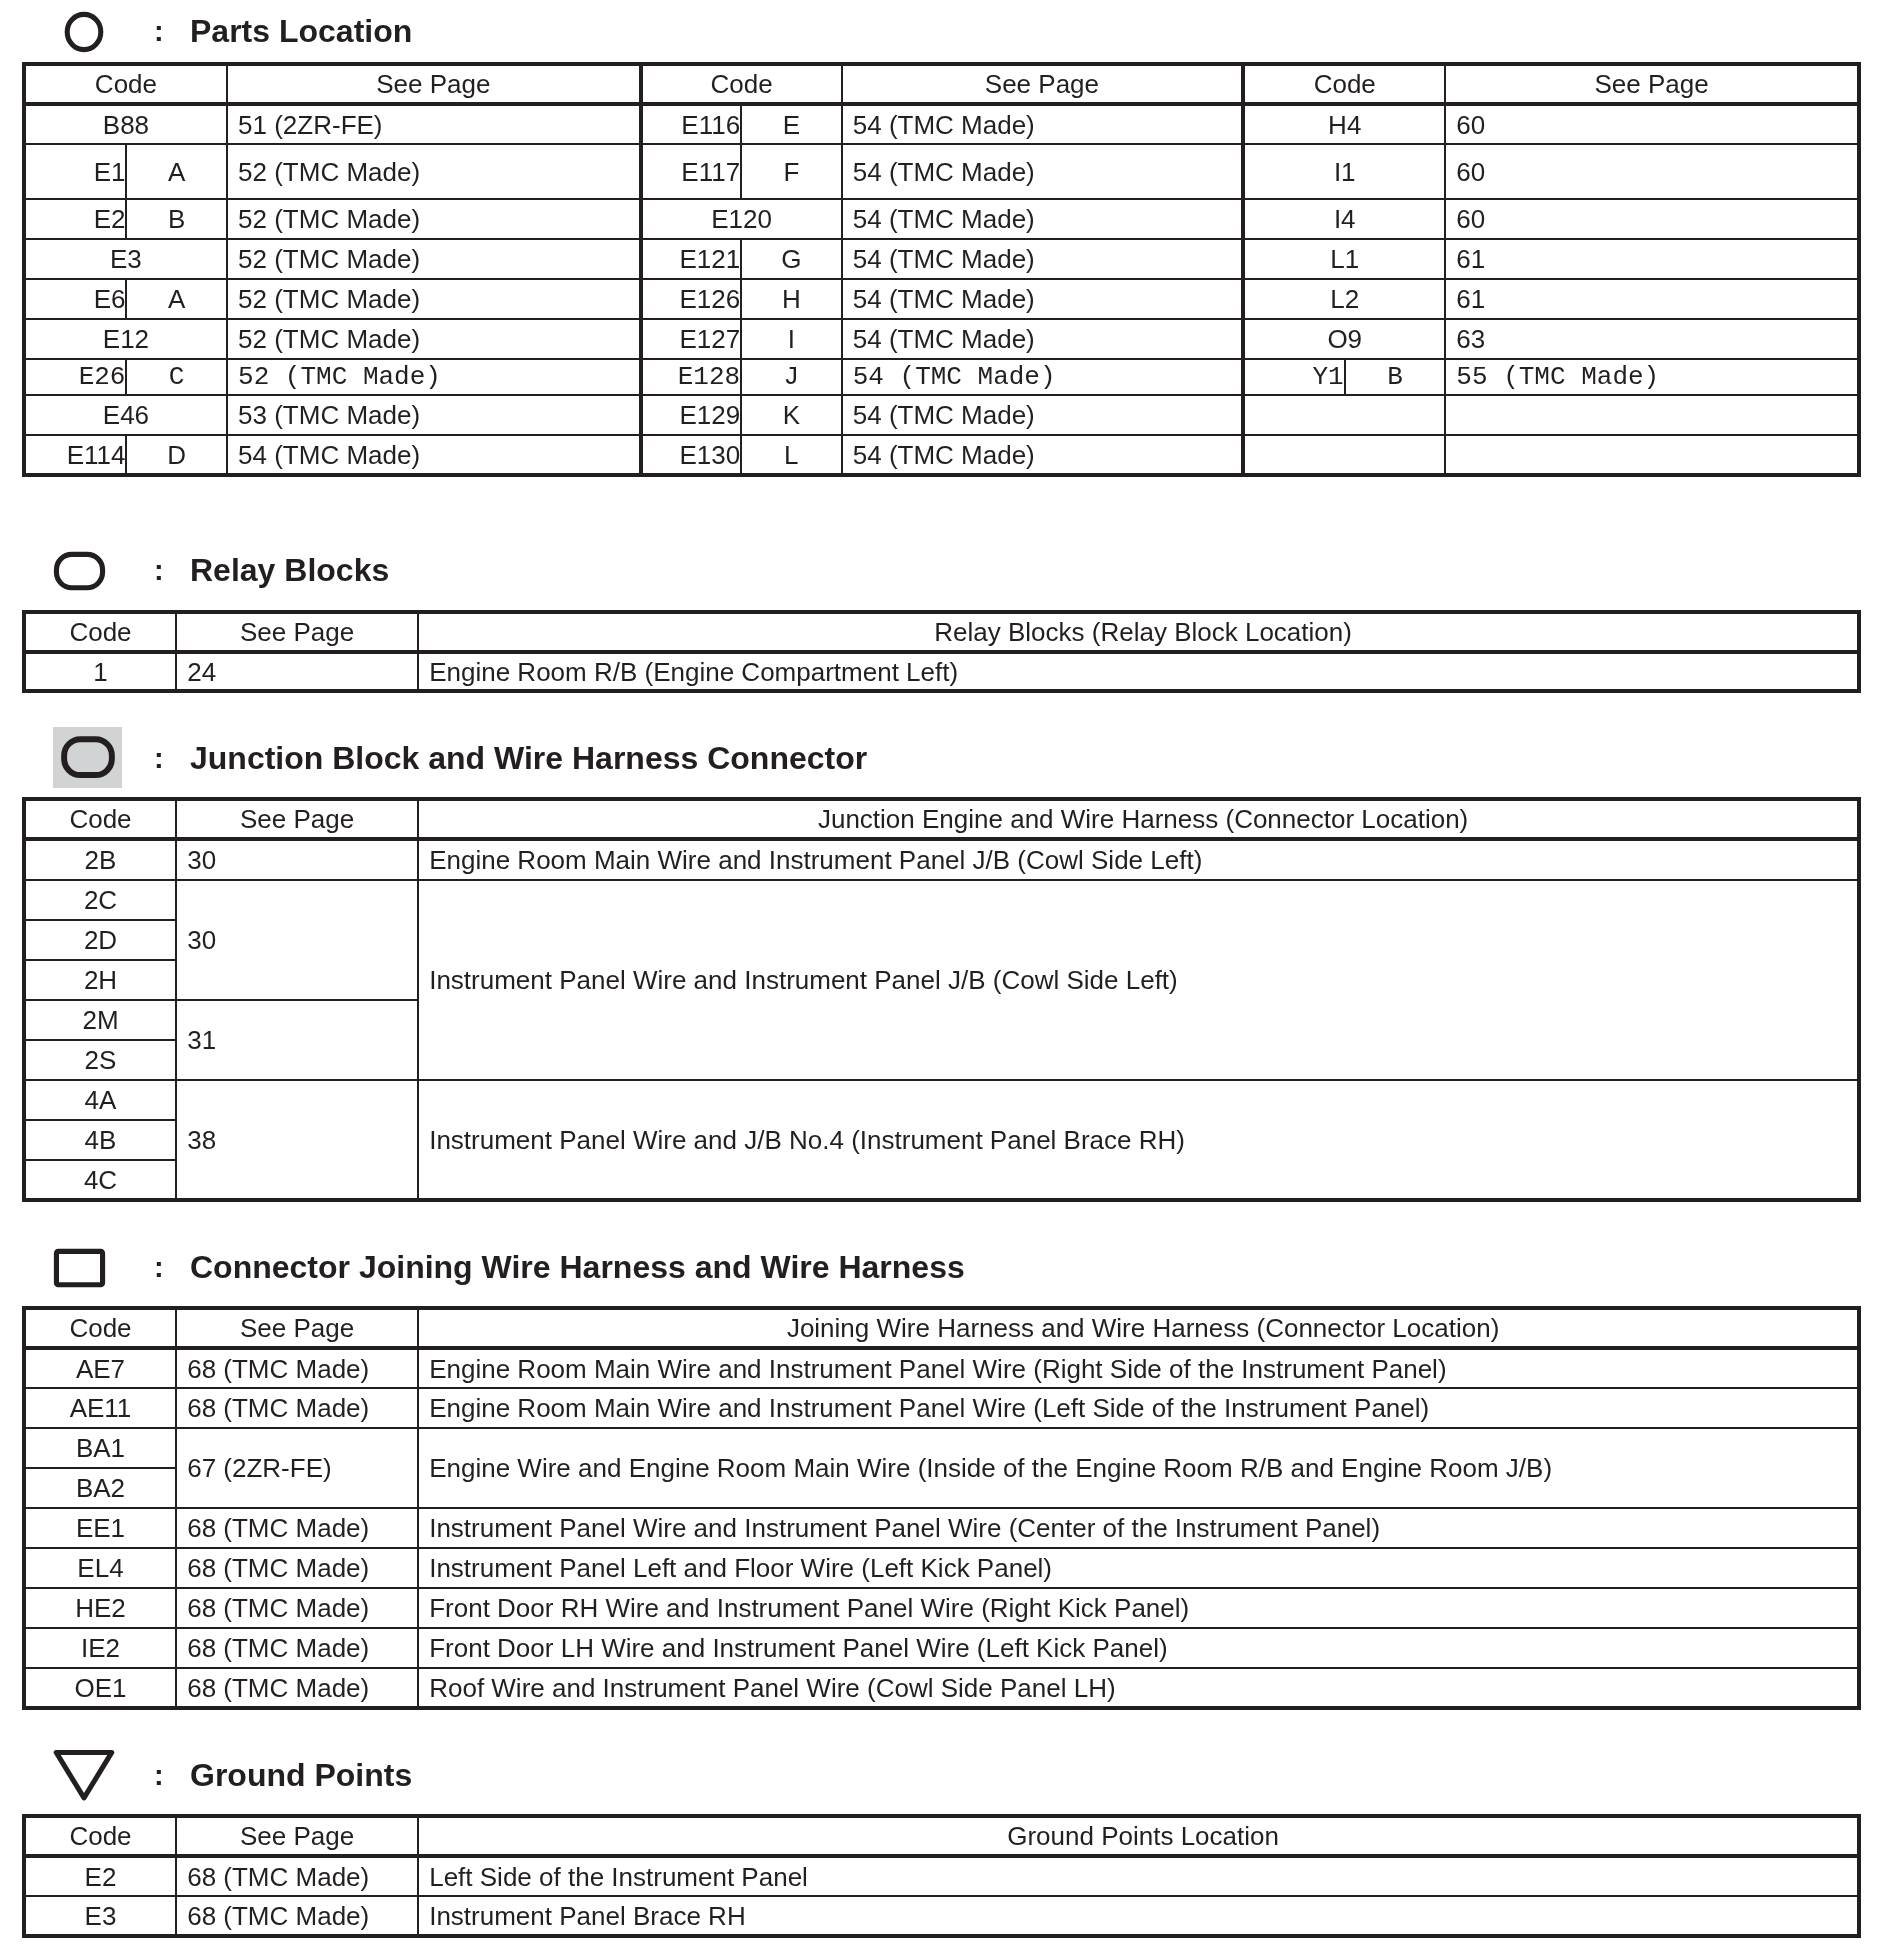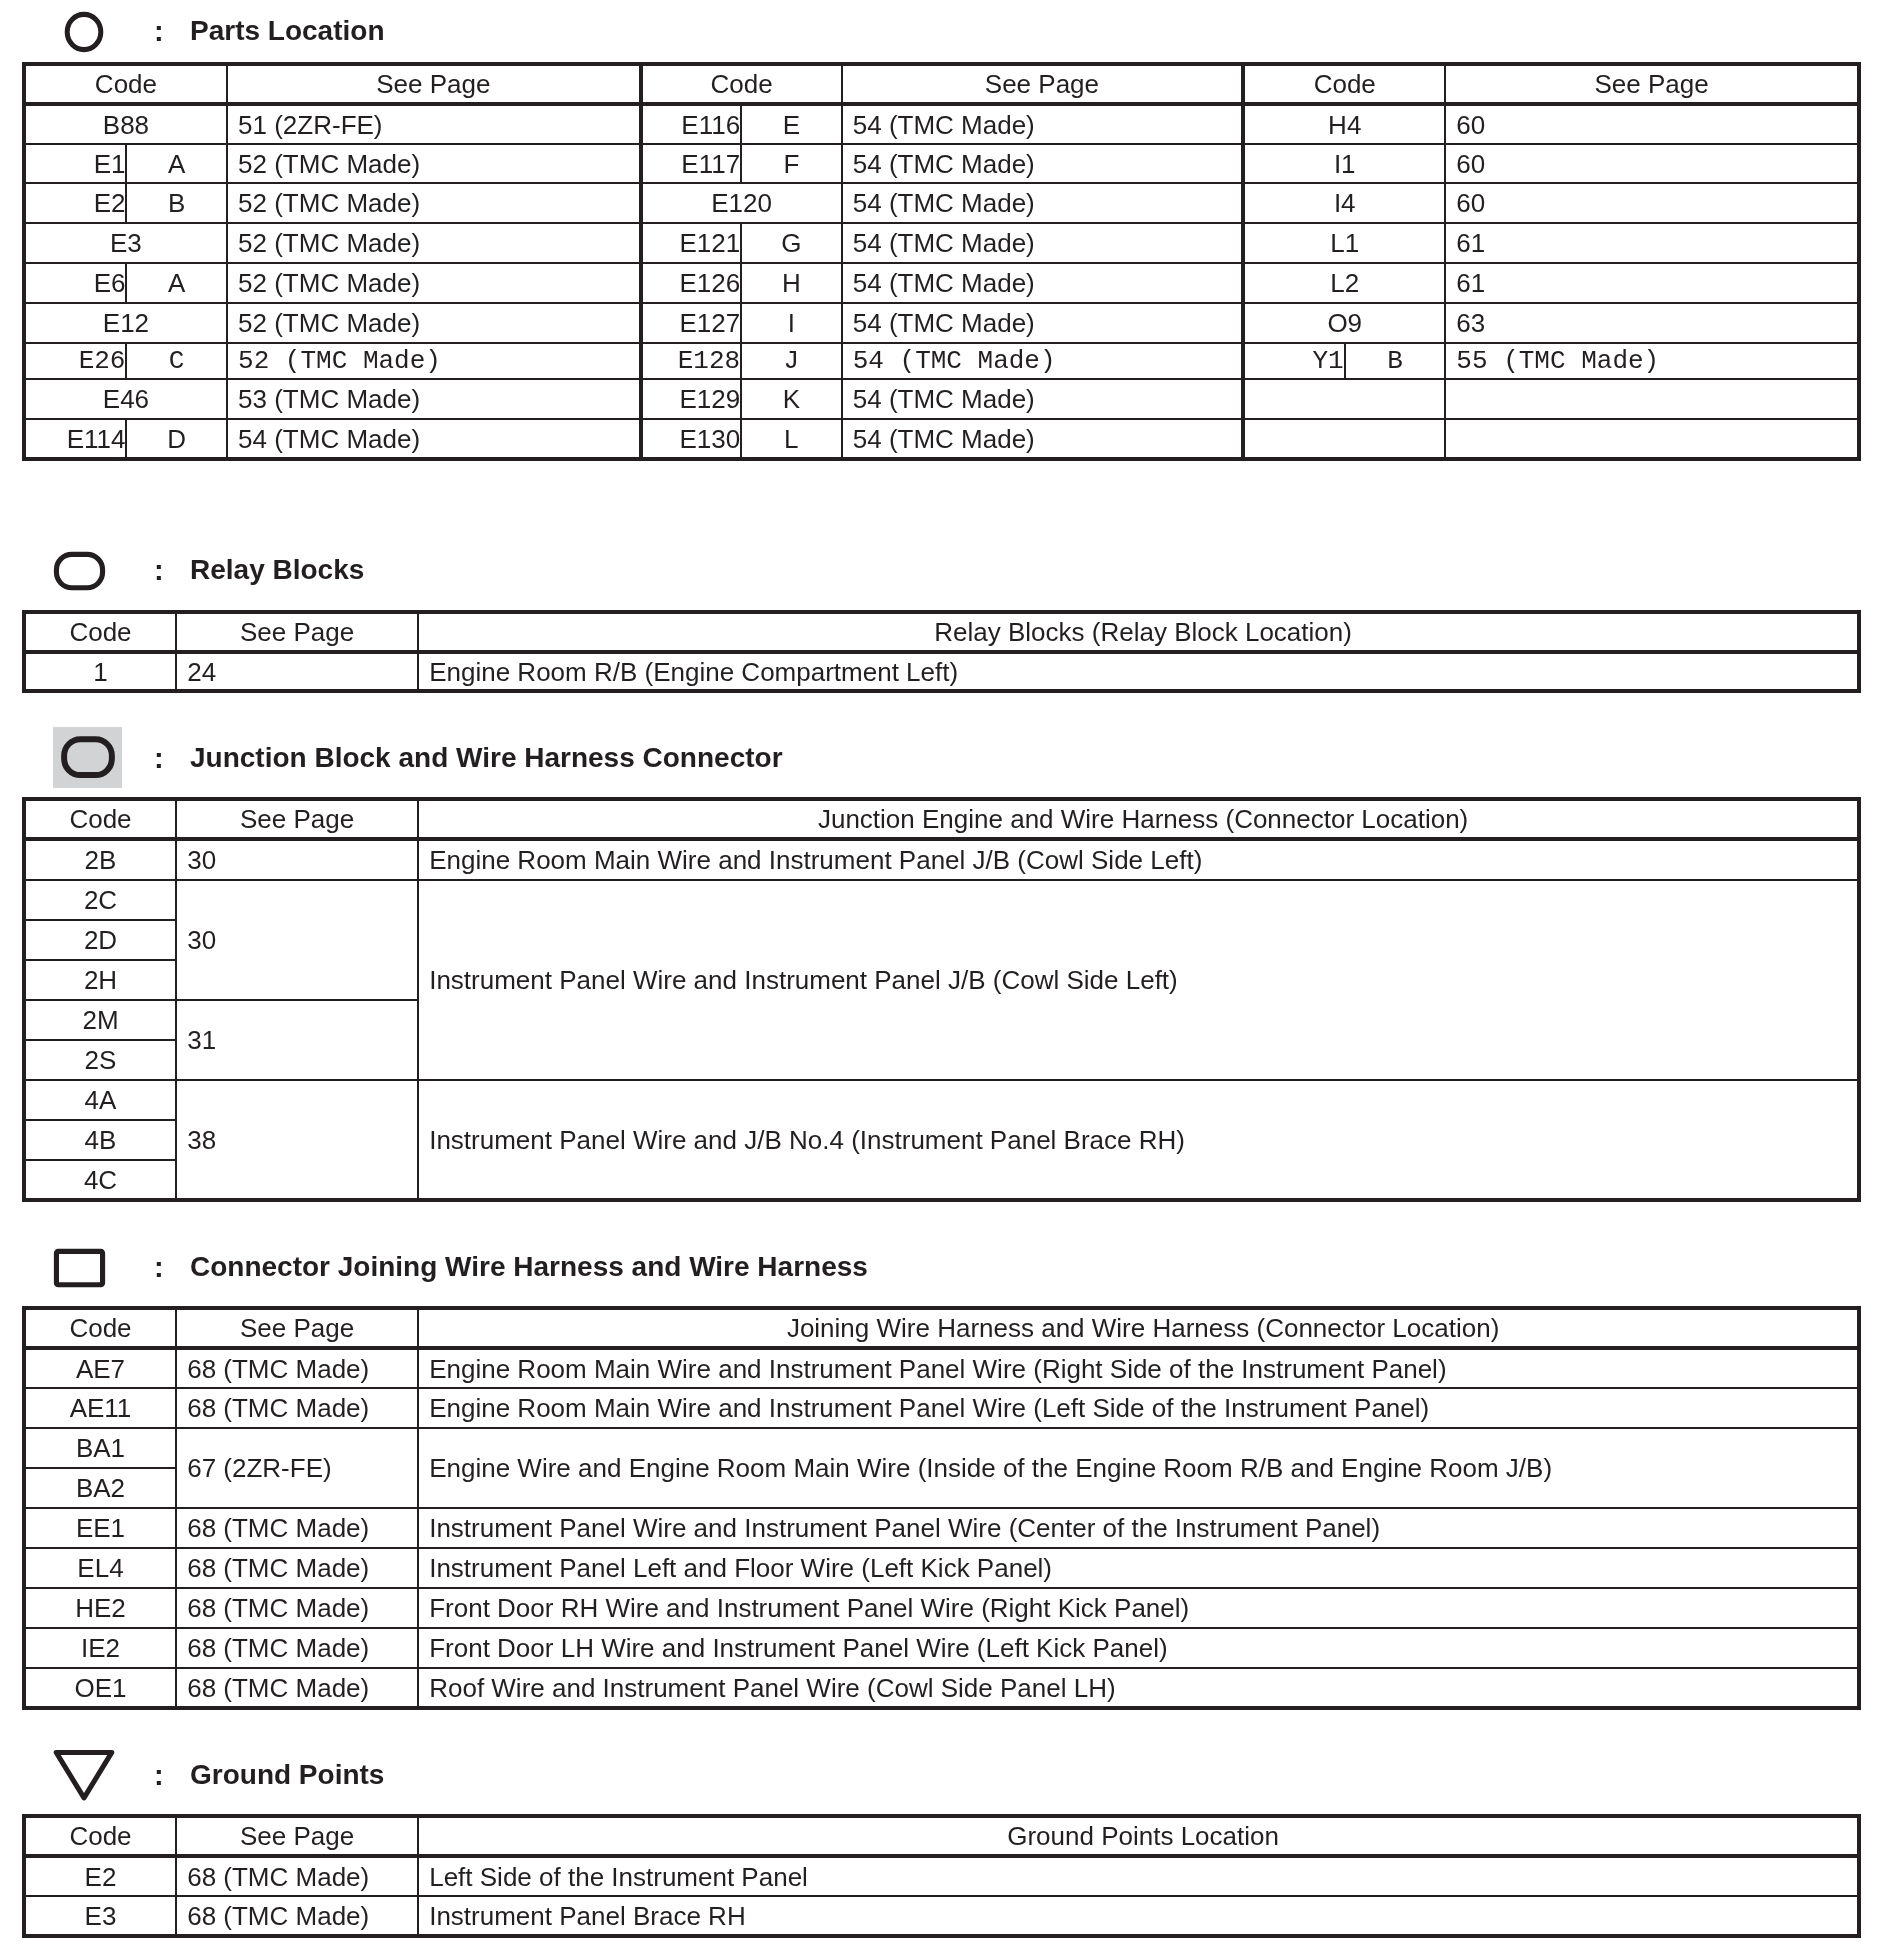--- a/index.html
+++ b/index.html
@@ -1,21 +1,21 @@
 <!DOCTYPE html>
 <html style="font-size:13.6px"><head>
 <meta charset="utf-8">
 <style>
   html, body { margin:0; padding:0; background:#ffffff; }
   body { width:1878px; height:1958px; position:relative; overflow:hidden;
          font-family:"Liberation Sans", sans-serif; color:#231f20; }
   .sec-title { position:absolute; left:0; height:42px; width:1187px; }
   .sec-title .icon { position:absolute; }
   .sec-title .colon { position:absolute; left:154px; font-size:29px; font-weight:bold; line-height:42px; top:0; }
-  .sec-title .label { position:absolute; left:190px; font-size:28px; font-weight:bold; line-height:42px; top:0; white-space:nowrap; }
+  .sec-title .label { position:absolute; left:190px; font-size:32px; font-weight:bold; line-height:42px; top:0; white-space:nowrap; }
 
   table.grid { position:absolute; border-collapse:collapse; table-layout:fixed; border:4.2px solid #231f20; }
   table.grid td, table.grid th { border:2.5px solid #231f20; padding:0; font-size:26px; font-weight:normal;
        white-space:nowrap; overflow:hidden; line-height:1; }
   table.grid tr.hdr th { border-bottom:4.2px solid #231f20; text-align:center; }
   table.grid th.left { text-align:left; padding-left:10.2px; }
   table.grid td.c { text-align:center; }
   table.grid td.l { text-align:left; padding-left:10.2px; }
   table.grid .thick-l { border-left:4.2px solid #231f20; }
   table.grid td.sub-l { text-align:right; border-right:1.7px solid #231f20; }
@@ -57,21 +57,21 @@
   <tr style="height:40px;">
     <td colspan="2" class="c">B88</td>
     <td class="l">51 (2ZR-FE)</td>
     <td class="c thick-l sub-l">E116</td>
     <td class="c">E</td>
     <td class="l">54 (TMC Made)</td>
     <td colspan="2" class="c thick-l">H4</td>
     <td class="l">60</td>
   </tr>
 
-  <tr style="height:39px;">
+  <tr style="height:55px;">
     <td class="c sub-l">E1</td>
     <td class="c">A</td>
     <td class="l">52 (TMC Made)</td>
     <td class="c thick-l sub-l">E117</td>
     <td class="c">F</td>
     <td class="l">54 (TMC Made)</td>
     <td colspan="2" class="c thick-l">I1</td>
     <td class="l">60</td>
   </tr>
 

